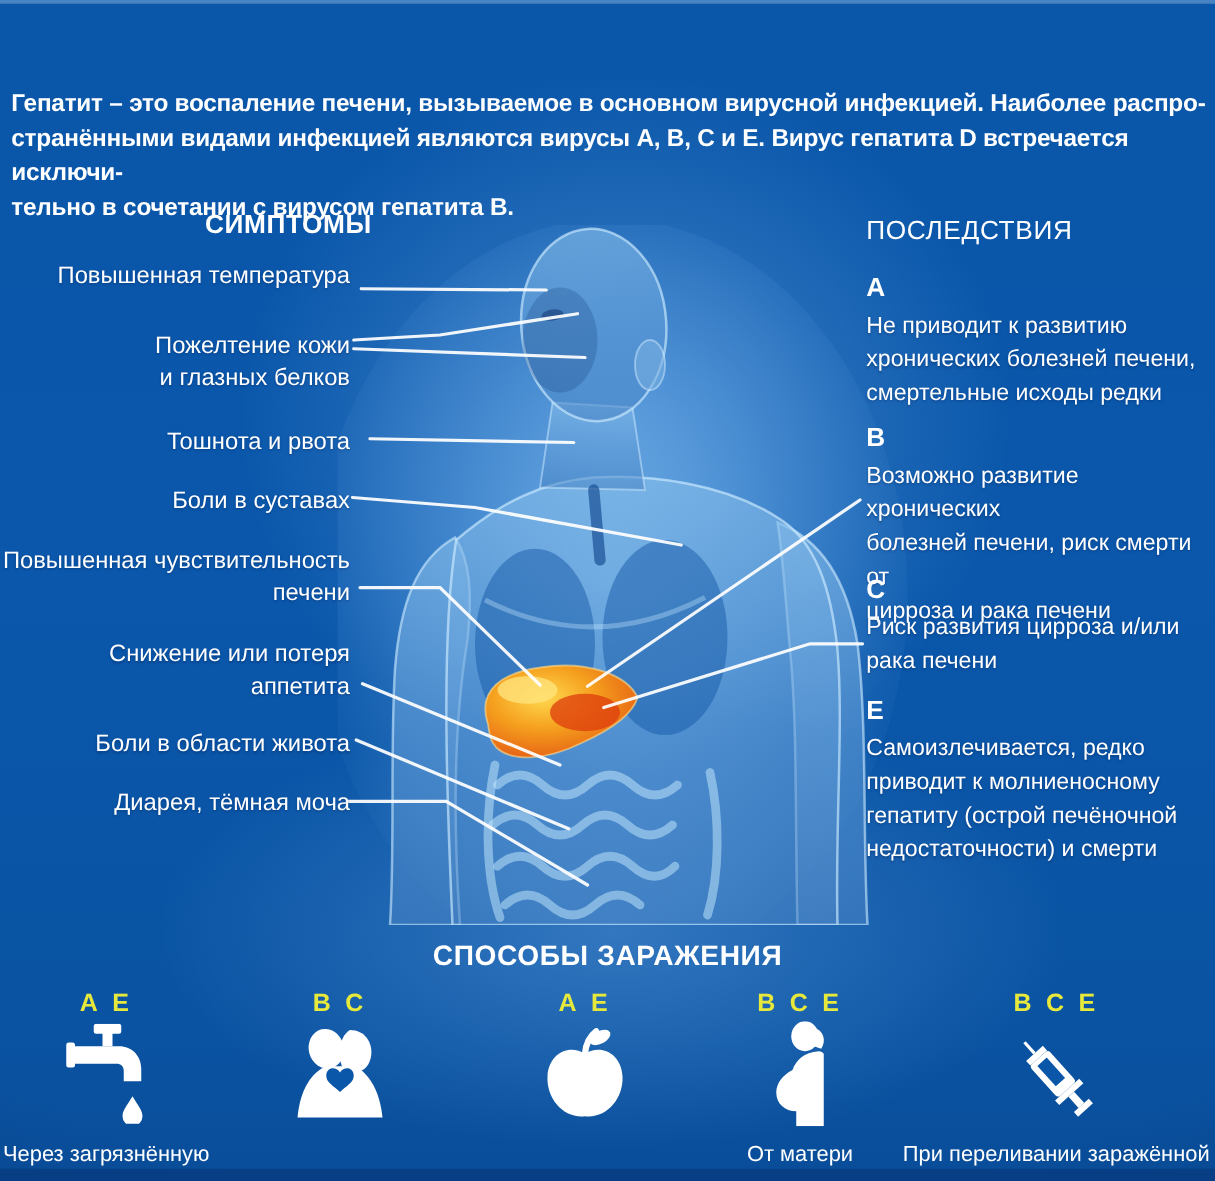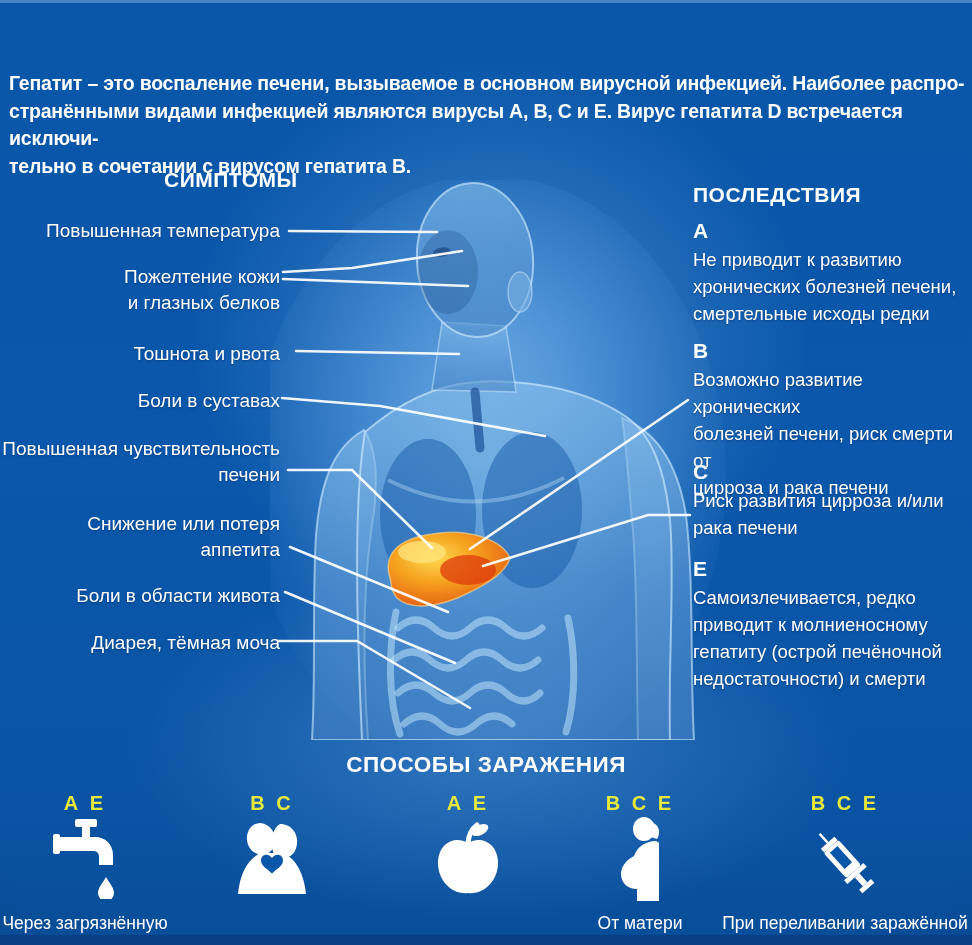--- a/index.html
+++ b/index.html
@@ -28,21 +28,21 @@
     white-space:pre-line;letter-spacing:-0.2px;
   }
 
   .sym-heading{position:absolute;left:164px;top:168px;font-size:21px;font-weight:700;letter-spacing:.5px;}
   .sym{
     position:absolute;right:692px;width:280px;text-align:right;
     font-size:19px;line-height:26px;white-space:pre-line;
     text-shadow:0 1px 2px rgba(0,30,80,.4);
   }
 
-  .cons-heading{position:absolute;left:693px;top:183px;font-size:21px;font-weight:700;letter-spacing:.5px;}
+  .cons-heading{position:absolute;left:693px;top:173px;font-size:21px;font-weight:400;letter-spacing:.5px;}
   .cons-letter{position:absolute;left:693px;font-size:21px;font-weight:700;}
   .cons-text{
     position:absolute;left:693px;width:278px;
     font-size:18.5px;line-height:27px;white-space:pre-line;
     text-shadow:0 1px 2px rgba(0,30,80,.4);
   }
 
   .trans-heading{
     position:absolute;top:752px;left:0;width:100%;text-align:center;
     font-size:22.5px;font-weight:700;letter-spacing:.5px;
@@ -132,21 +132,21 @@
       <polyline points="483,566 648,515 690,515"></polyline>
     </g>
   </svg>
 
   <div class="intro">Гепатит – это воспаление печени, вызываемое в основном вирусной инфекцией. Наиболее распро-
 странёнными видами инфекцией являются вирусы А, В, С и Е. Вирус гепатита D встречается исключи-
 тельно в сочетании с вирусом гепатита В.</div>
 
   <div>
     <div class="sym-heading">СИМПТОМЫ</div>
-    <div class="sym" style="top:218px">Повышенная температура</div>
+    <div class="sym" style="top:208px">Повышенная температура</div>
     <div class="sym" style="top:264px">Пожелтение кожи
 и глазных белков</div>
     <div class="sym" style="top:341px">Тошнота и рвота</div>
     <div class="sym" style="top:388px">Боли в суставах</div>
     <div class="sym" style="top:436px">Повышенная чувствительность
 печени</div>
     <div class="sym" style="top:511px">Снижение или потеря
 аппетита</div>
     <div class="sym" style="top:583px">Боли в области живота</div>
     <div class="sym" style="top:630px">Диарея, тёмная моча</div>

